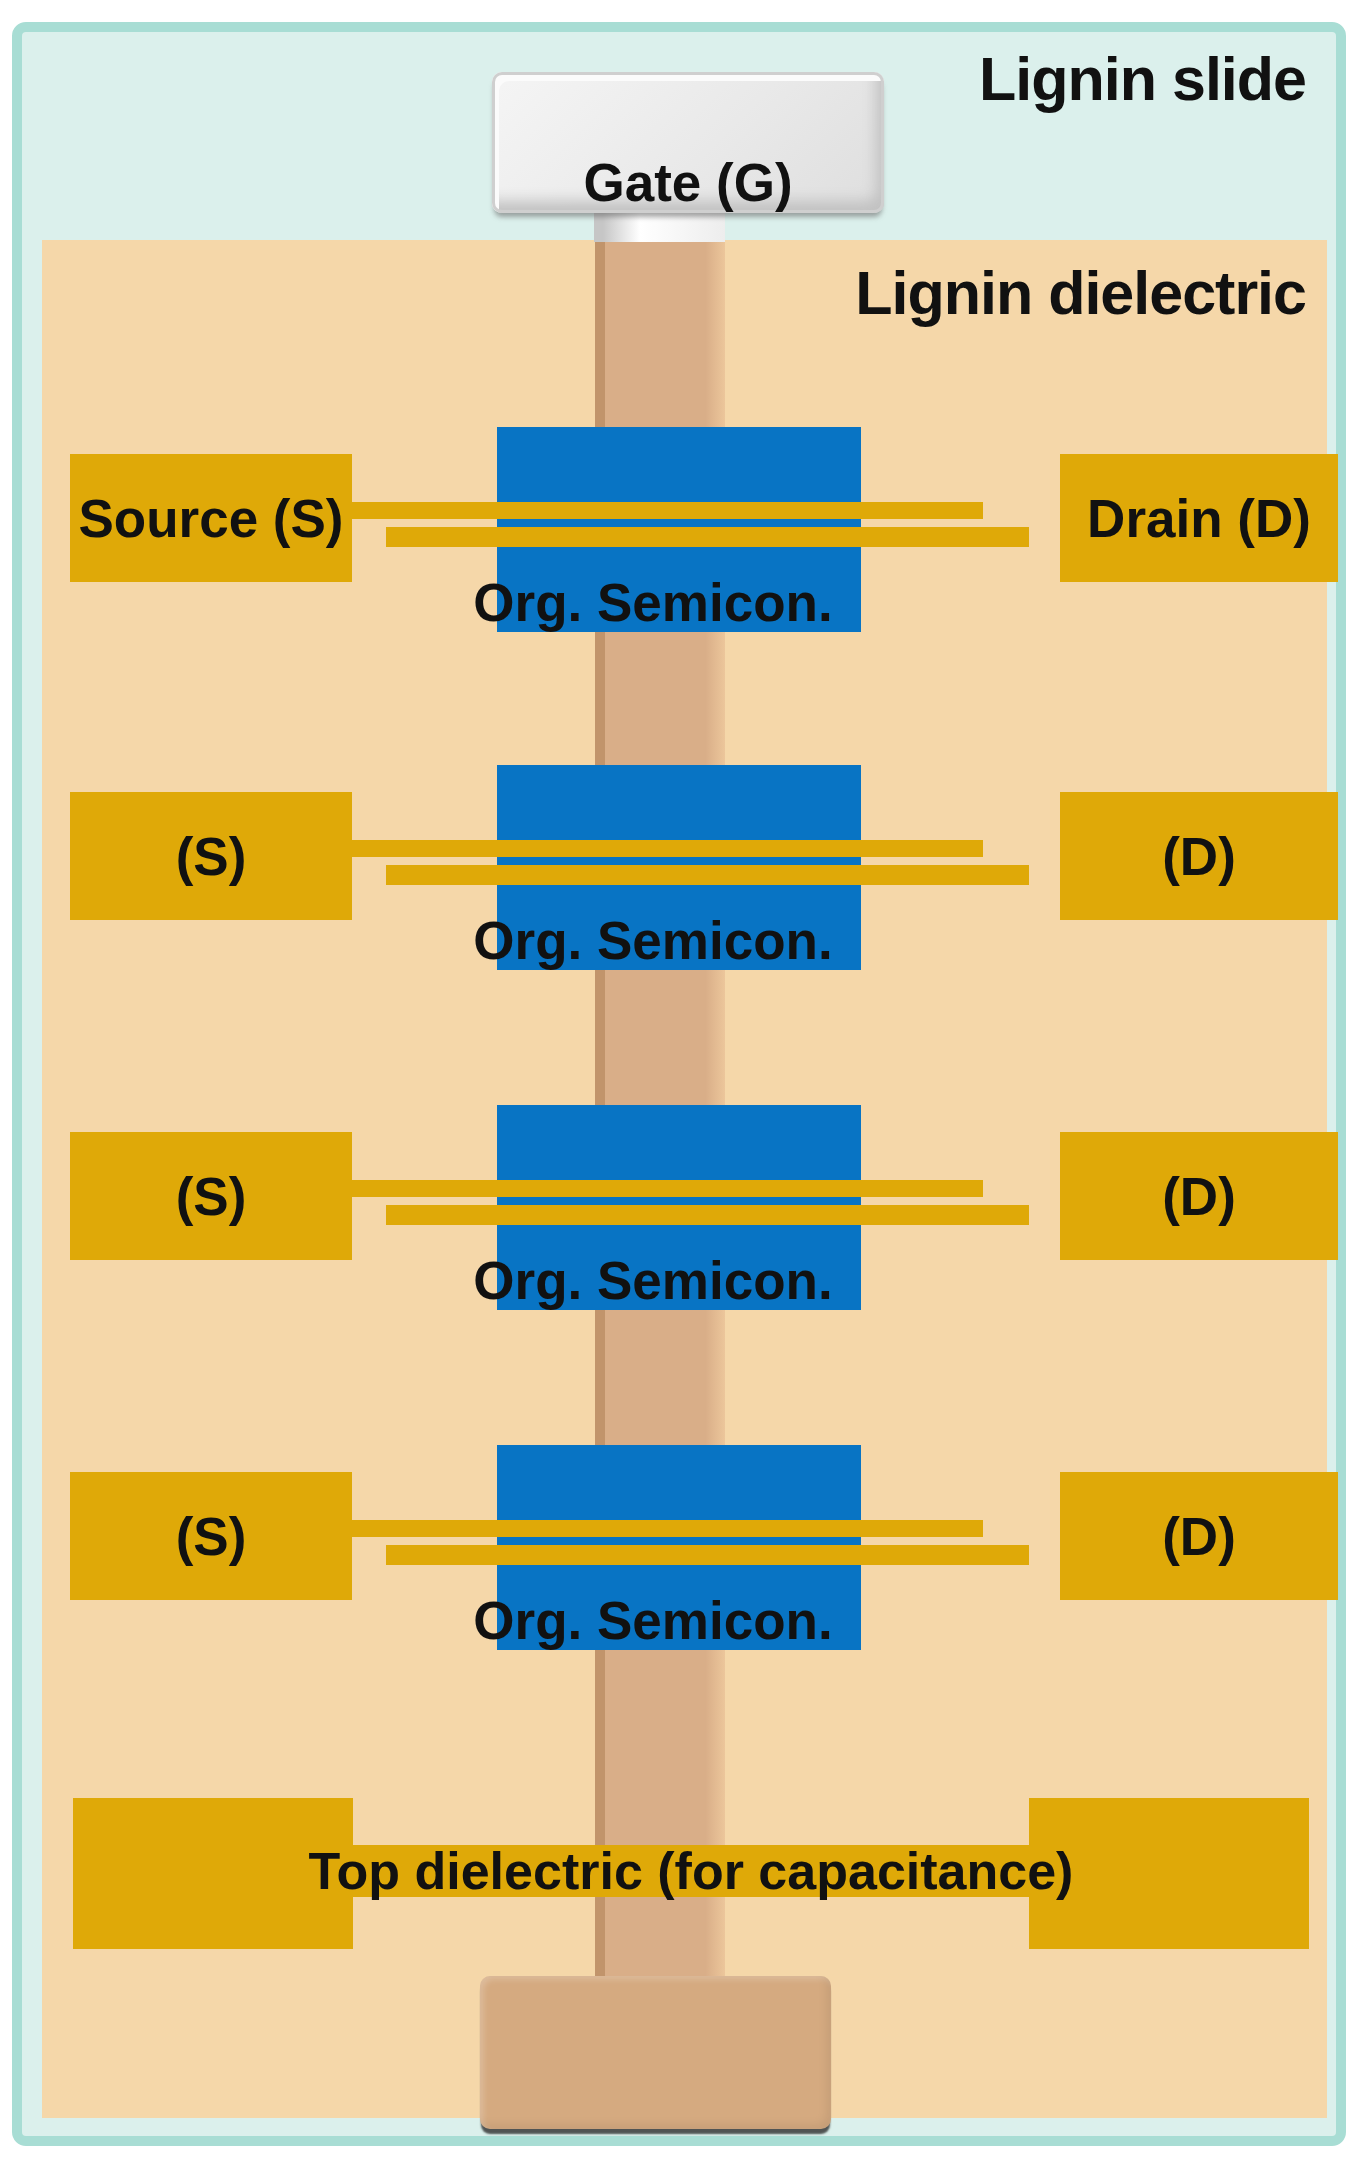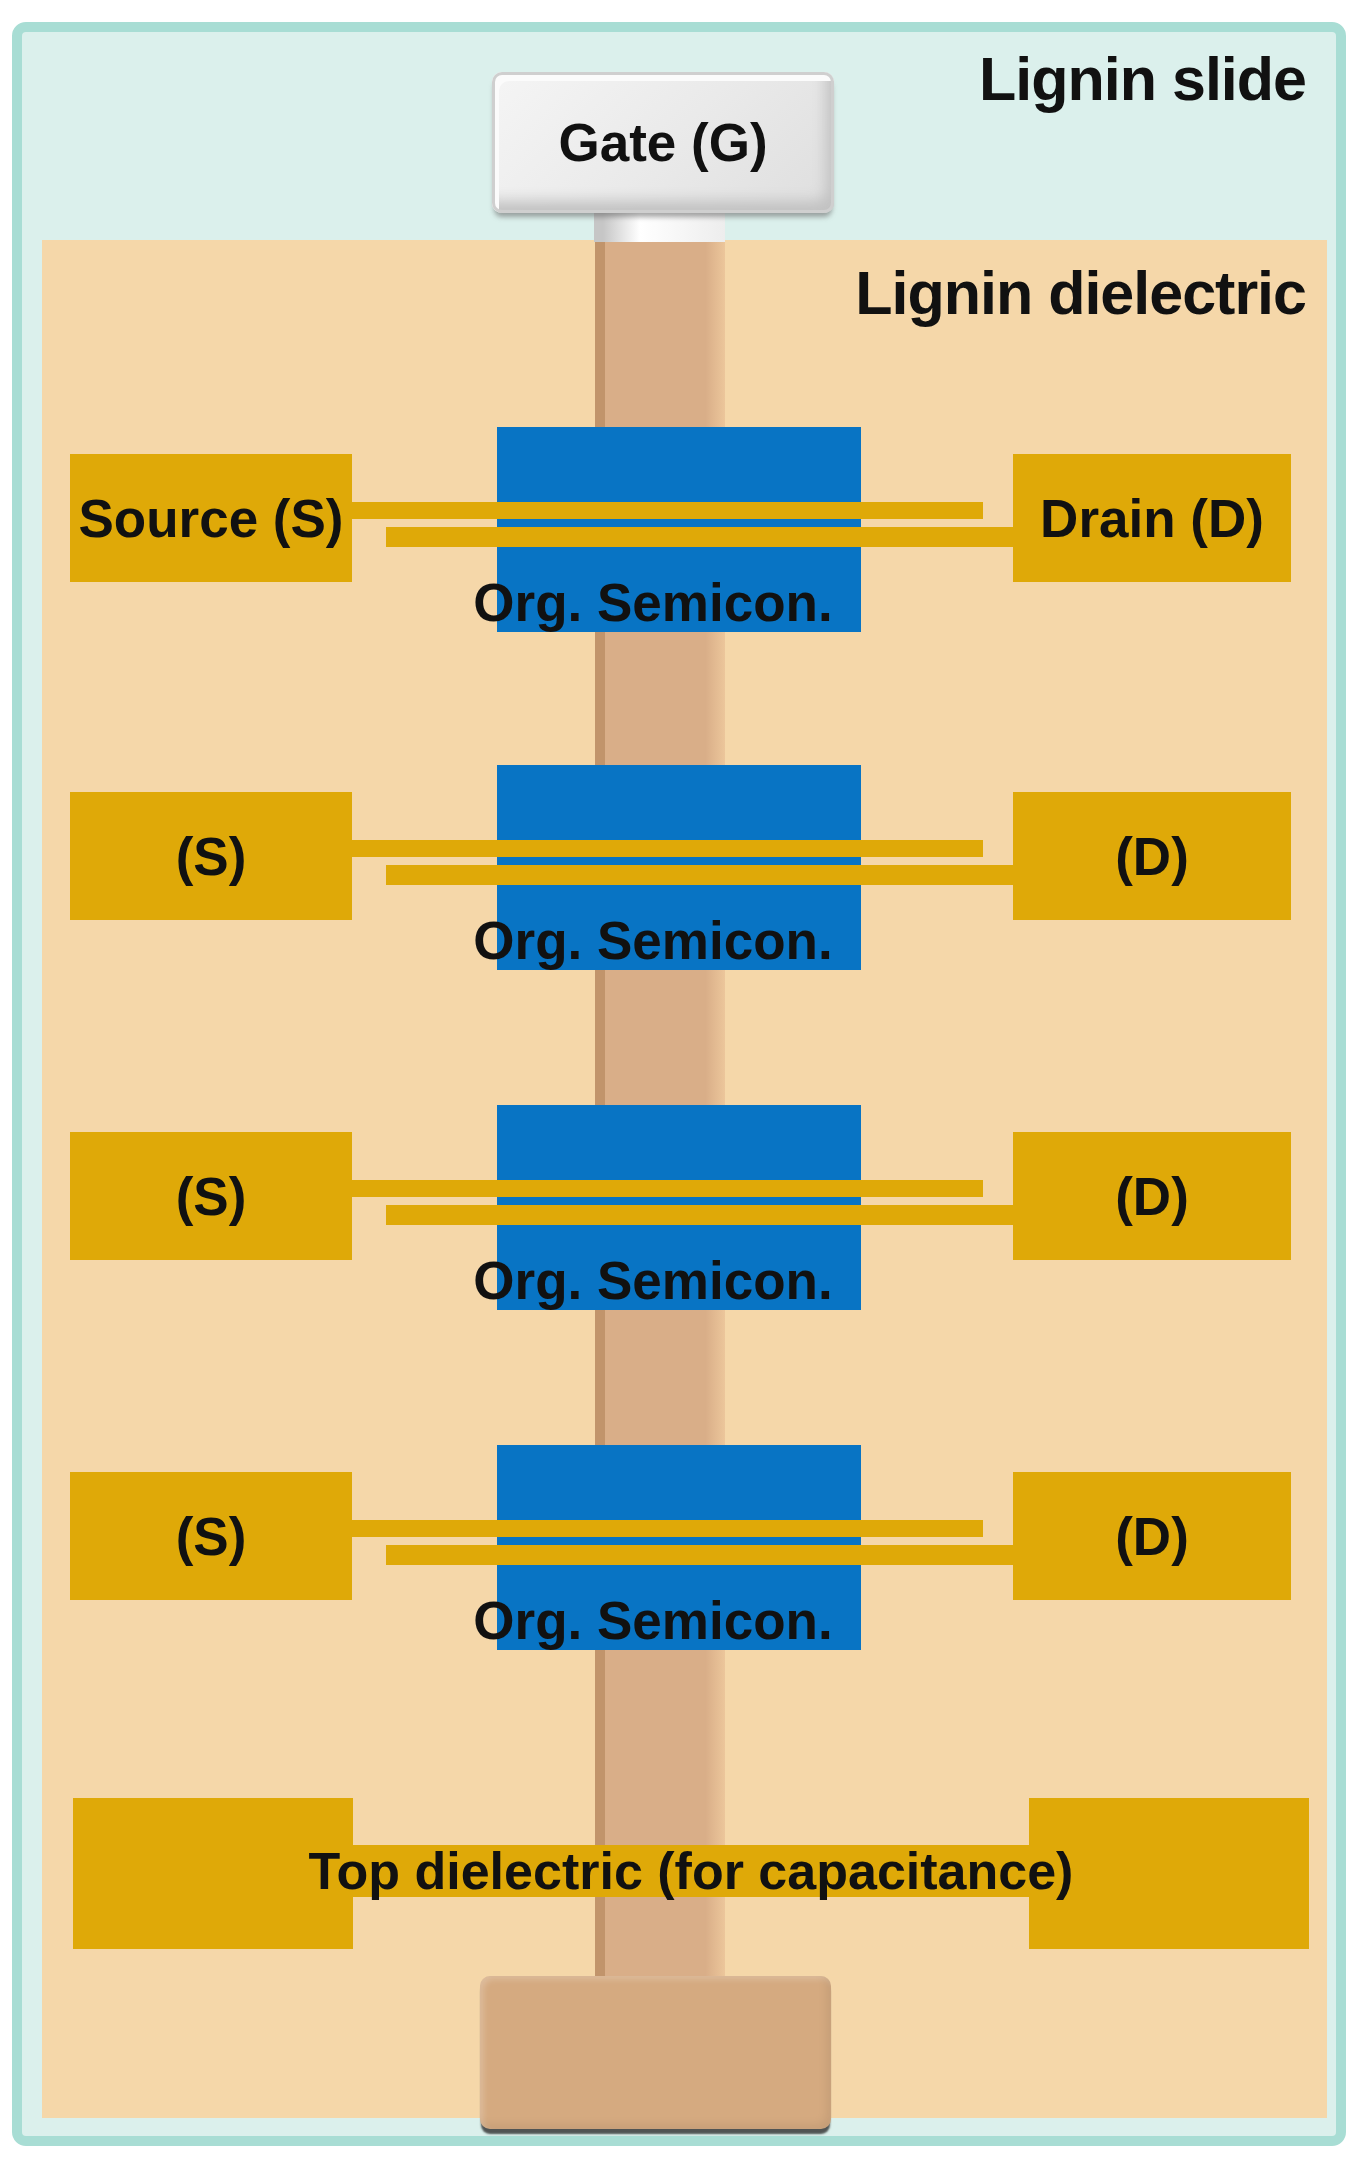--- a/index.html
+++ b/index.html
@@ -33,49 +33,49 @@
     background:linear-gradient(90deg, var(--gate-line-edge,#c1946b) 0 10px,
                var(--gate-line,#d9ae88) 10px 85%, #ecc69b 100%);
   }
   
   .gate-stem {
     left:594px; top:208px; width:131px; height:34px; z-index:2;
     background:linear-gradient(90deg,#c6c6c6 0 9px,#ffffff 35%,#ededed 100%);
   }
   
   .gate-box {
-    left:492px; top:72px; width:342px; height:141px; z-index:3;
+    left:492px; top:72px; width:392px; height:141px; z-index:3;
     background:linear-gradient(135deg,#f5f5f5 0%,#e9e9e9 55%,#dedede 100%);
     border-radius:10px;
     box-shadow: inset 0 0 0 3px #cfcfcf,
                 inset 7px 9px 0 #fbfbfb,
                 inset -8px -12px 14px #c2c2c2,
                 0 6px 5px -2px rgba(110,110,110,.6);
-    display:flex; align-items:center; justify-content:center;
+    display:flex; align-items:flex-end; justify-content:center;
     font-size:53px; white-space:nowrap;
   }
 
   
   .trow { left:0; width:1358px; height:0; z-index:2; }
   .trow > div { position:absolute; }
   .osc {
     left:497px; top:-27px; width:364px; height:205px;
     background:var(--semiconductor-blue,#0874c4);
   }
   .finger { background:var(--gold,#dfa908); }
   .finger-top    { left:352px; top:48px;  width:631px; height:17px; }
   .finger-bottom { left:386px; top:73px;  width:643px; height:20px; }
   .pad {
     top:0; width:282px; height:128px;
     background:var(--gold,#dfa908);
     display:flex; align-items:center; justify-content:center;
     font-size:53px; white-space:nowrap;
   }
   .pad-left  { left:70px;  }
-  .pad-right { left:1013px; width:278px;justify-content:center; }
+  .pad-right { left:1060px; width:278px;justify-content:center; }
   .osc-label {
     left:471px; top:118px; width:364px;
     text-align:center; font-size:53px; line-height:61px; white-space:nowrap;
   }
 
   
   .cap-pad {
     top:1798px; width:280px; height:151px; z-index:2;
     background:var(--gold,#dfa908);
   }

